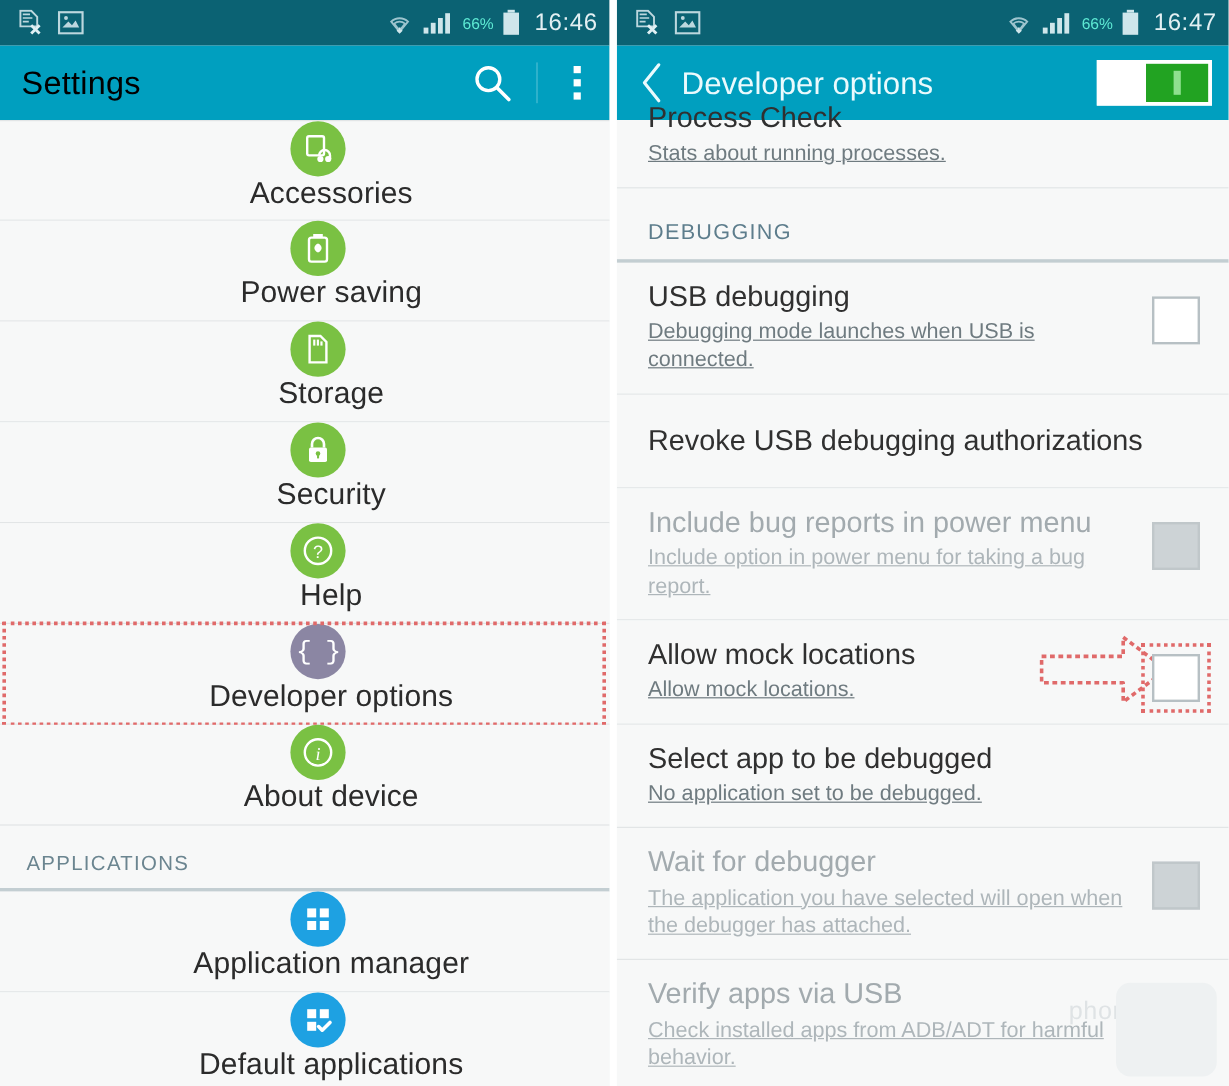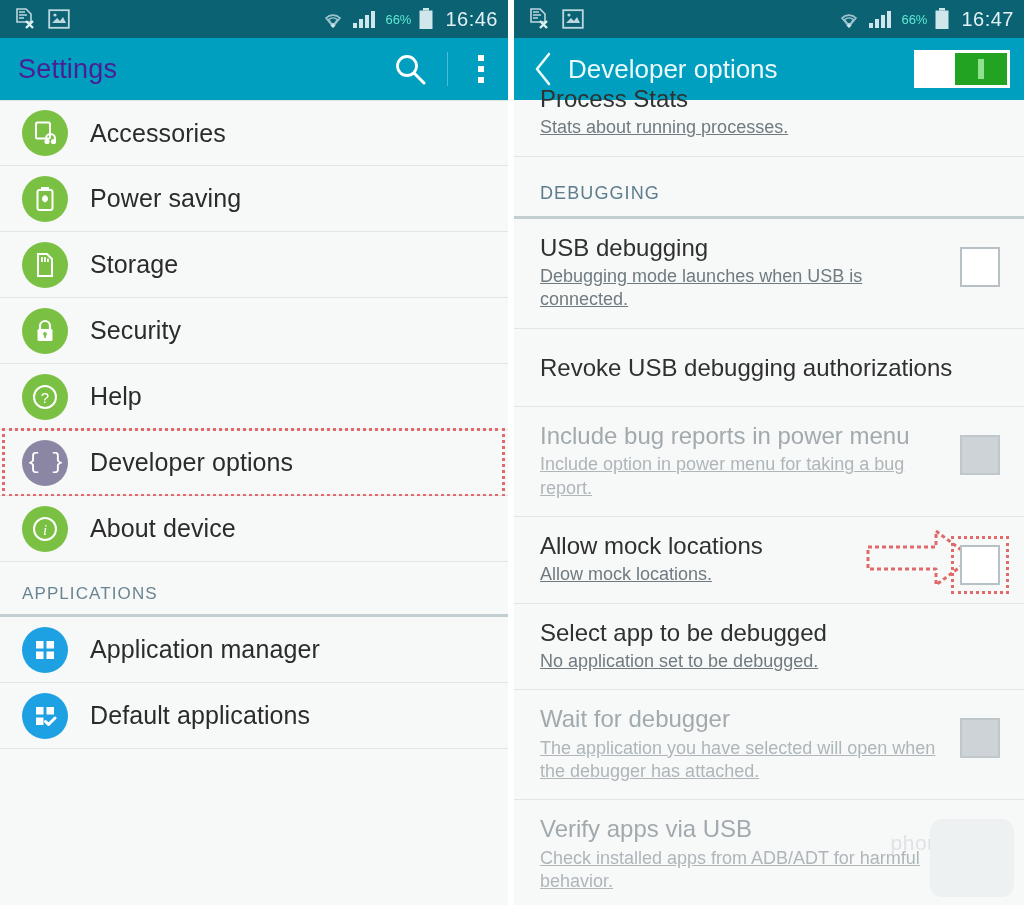--- a/index.html
+++ b/index.html
@@ -27,21 +27,21 @@
   .sb-time { font-size: 20px; color: #e3f0f3; letter-spacing: .5px; margin-left: 4px; }
   .sb-batt-txt { font-size: 13px; color: #5eead4; }
   .ic { display: block; }
 
   
   .actionbar {
     height: 62px; background: #009fbf;
     display: flex; align-items: center; padding: 0 14px 0 18px;
     color: #ffffff;
   }
-  .ab-title { font-size: 27px; font-weight: 400; color: #4c1d95; letter-spacing: .2px; }
+  .ab-title { font-size: 27px; font-weight: 400; color: #000000; letter-spacing: .2px; }
   .ab-title-r { font-size: 26px; color: #eafafd; margin-left: 14px; }
   .ab-icons { margin-left: auto; display: flex; align-items: center; gap: 0; }
   .ab-sep { width: 1px; height: 34px; background: #4cbdd3; margin: 0 20px; }
   .kebab { width: 26px; display: flex; flex-direction: column; align-items: center; gap: 5px; }
   .kebab i { width: 6px; height: 6px; background: #ffffff; display: block; }
 
   .toggle {
     margin-left: auto; width: 96px; height: 38px;
     border: 3px solid #ffffff; background: #ffffff;
     display: flex; overflow: hidden;
@@ -50,24 +50,25 @@
   .toggle .t-on {
     flex: 1; background: #22a322;
     display: flex; align-items: center; justify-content: center;
   }
   .toggle .t-on i { width: 6px; height: 20px; background: #8fe08f; display: block; }
 
   
   .list { background: #f7f8f8; }
   .row {
     display: flex; align-items: center;
-    height: 66px; padding-left: 22px;
+    height: 84px; padding-left: 22px;
     border-bottom: 1px solid #e2e5e6;
     background: #f7f8f8;
     position: relative;
+    flex-direction: column;
   }
   .row:first-child { border-top: 1px solid #e2e5e6; }
   .row-ico {
     width: 46px; height: 46px; border-radius: 50%;
     display: flex; align-items: center; justify-content: center;
     flex: 0 0 46px;
   }
   .row-ico.green  { background: #7ac143; }
   .row-ico.purple { background: #8b86a3; }
   .row-ico.blue   { background: #1ea1e2; }
@@ -382,21 +383,21 @@
         <span class="t-on">
             <i></i>
           </span>
       </span>
     </div>
 
     <div class="list">
 
       <div class="srow clip-row">
         <div class="txt">
-          <div class="s-title">Process Stats</div>
+          <div class="s-title">Process Check</div>
           <div class="s-sub">Stats about running processes.</div>
         </div>
       </div>
 
       <div class="r-sechead">DEBUGGING</div>
 
       <div class="srow">
         <div class="txt">
           <div class="s-title">USB debugging</div>
           <div class="s-sub">Debugging mode launches when USB is connected.</div>

